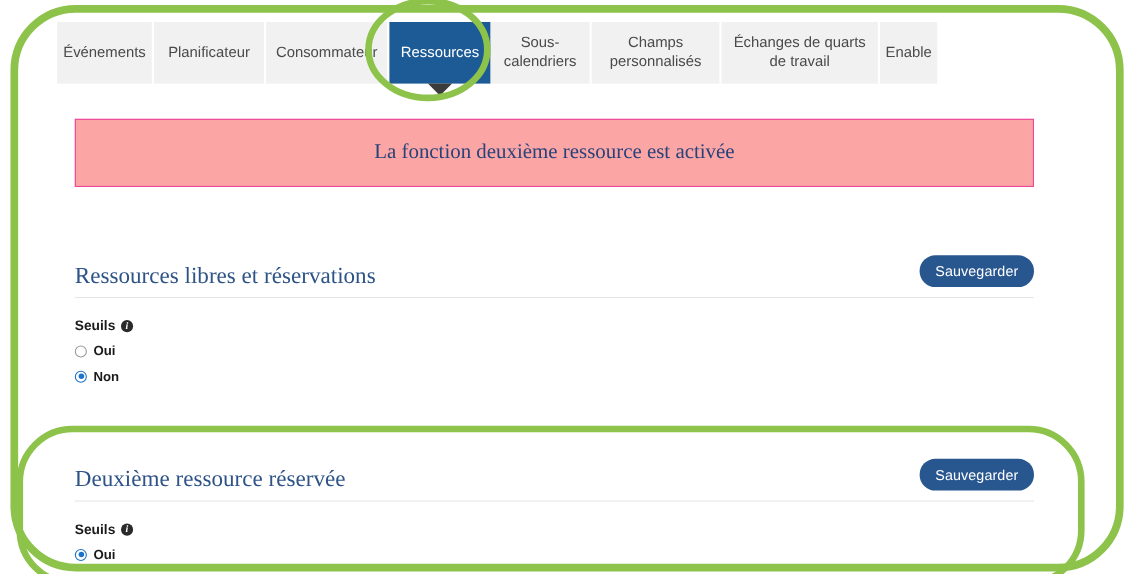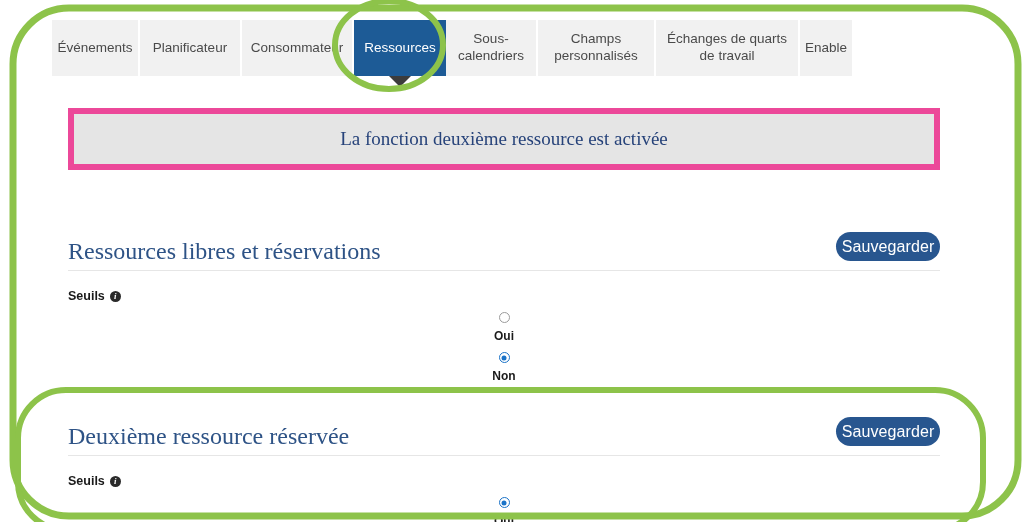--- a/index.html
+++ b/index.html
@@ -78,22 +78,22 @@
     border-top: 11px solid #3c3c3c;
   }
 
   
   .banner {
     position: absolute;
     left: 68px;
     top: 108px;
     width: 872px;
     height: 62px;
-    background: #e5e5e5;
-    border: 6px solid #ec4899;
+    background: #fca5a5;
+    border: 1px solid #ec4899;
     box-sizing: border-box;
     display: flex;
     align-items: center;
     justify-content: center;
     font-family: "Liberation Serif", serif;
     font-size: 19px;
     color: #27437a;
   }
 
   
@@ -104,21 +104,21 @@
   }
   .section.sec-1 { top: 238px; }
   .section.sec-2 { top: 423px; }
 
   .sec-head {
     position: relative;
     height: 36px;
   }
   .sec-title {
     font-family: "Liberation Serif", serif;
-    font-size: 24px;
+    font-size: 21px;
     color: #2e5386;
     position: absolute;
     left: 0;
     top: 0;
   }
   .sec-rule {
     position: absolute;
     left: 0;
     right: 0;
     top: 32px;
@@ -127,21 +127,21 @@
   }
   .save-btn {
     position: absolute;
     right: 0;
     top: -6px;
     width: 104px;
     height: 29px;
     border-radius: 15px;
     background: #28568f;
     color: #ffffff;
-    font-size: 16px;
+    font-size: 13px;
     border: none;
     cursor: pointer;
     font-family: "Liberation Sans", sans-serif;
     display: flex;
     align-items: center;
     justify-content: center;
     letter-spacing: .1px;
   }
 
   .field-label {
@@ -170,21 +170,20 @@
   }
 
   .radio-row {
     display: flex;
     align-items: center;
     gap: 6px;
     margin-top: 9px;
     font-size: 12px;
     font-weight: bold;
     color: #1a1a1a;
-    flex-direction: column;
   }
   .radio {
     width: 11px;
     height: 11px;
     border-radius: 50%;
     border: 1px solid #9b9b9b;
     background: #ffffff;
     box-sizing: border-box;
     position: relative;
     flex: none;

